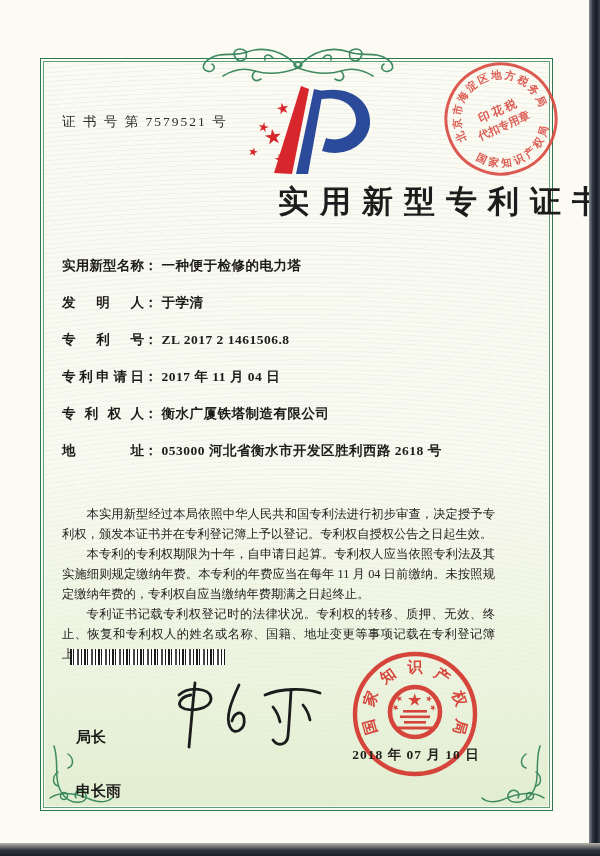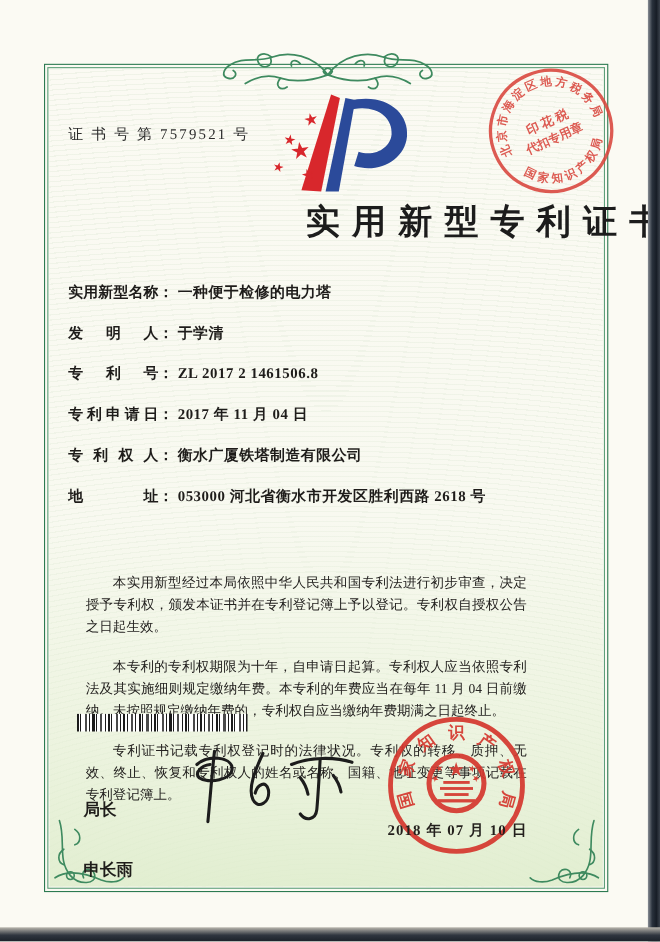--- a/index.html
+++ b/index.html
@@ -29,21 +29,21 @@
   
   .fields{position:absolute;left:62px;top:257px;width:452px;font-size:13.5px;font-weight:600;color:#1e1c1a;}
   .field-row{height:20px;margin-bottom:17px;white-space:nowrap;}
   .field-label{display:inline-block;width:82px;text-align:justify;text-align-last:justify;vertical-align:top;}
   .field-colon{display:inline-block;margin-right:4px;}
   .field-value{letter-spacing:.5px;}
   .pair-left{display:inline-block;width:268px;}
   
   .body-text{position:absolute;left:62px;top:504px;width:433px;
     font-size:12.3px;line-height:20px;text-align:justify;color:#242220;font-weight:500;}
-  .body-text p{margin:16px;text-indent:2em;}
+  .body-text p{margin:0;text-indent:2em;}
   
   .barcode{position:absolute;left:70px;top:649px;width:155px;height:16px;
     background:repeating-linear-gradient(90deg,
       #1b1b1b 0,#1b1b1b 2px,#fff 2px,#fff 3px,
       #1b1b1b 3px,#1b1b1b 4px,#fff 4px,#fff 7px,
       #4a4a4a 7px,#4a4a4a 9px,#fff 9px,#fff 11px,
       #1b1b1b 11px,#1b1b1b 12px,#fff 12px,#fff 14px);}
   .director{position:absolute;left:76px;top:696px;font-size:15px;font-weight:600;color:#1f1d1b;}
   .director div{line-height:26px;margin-top:28px;}
   .signature{position:absolute;left:165px;top:678px;}

